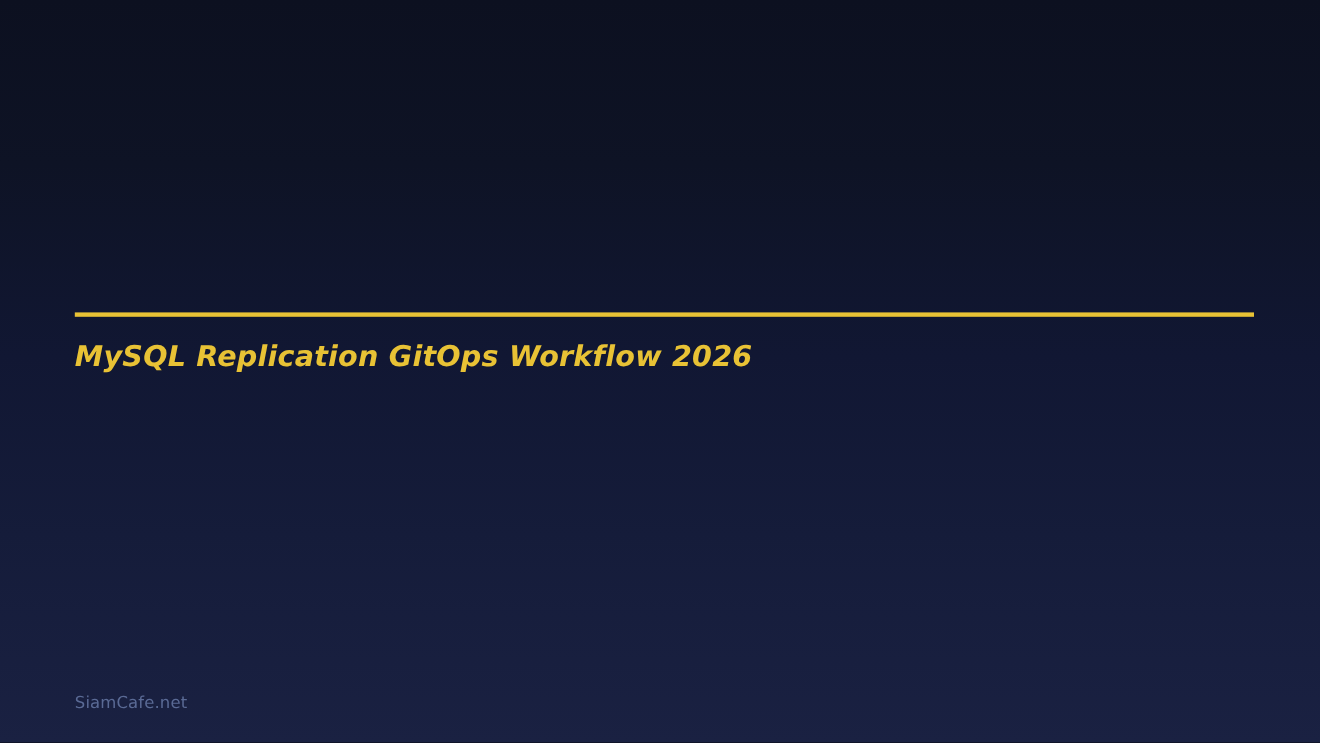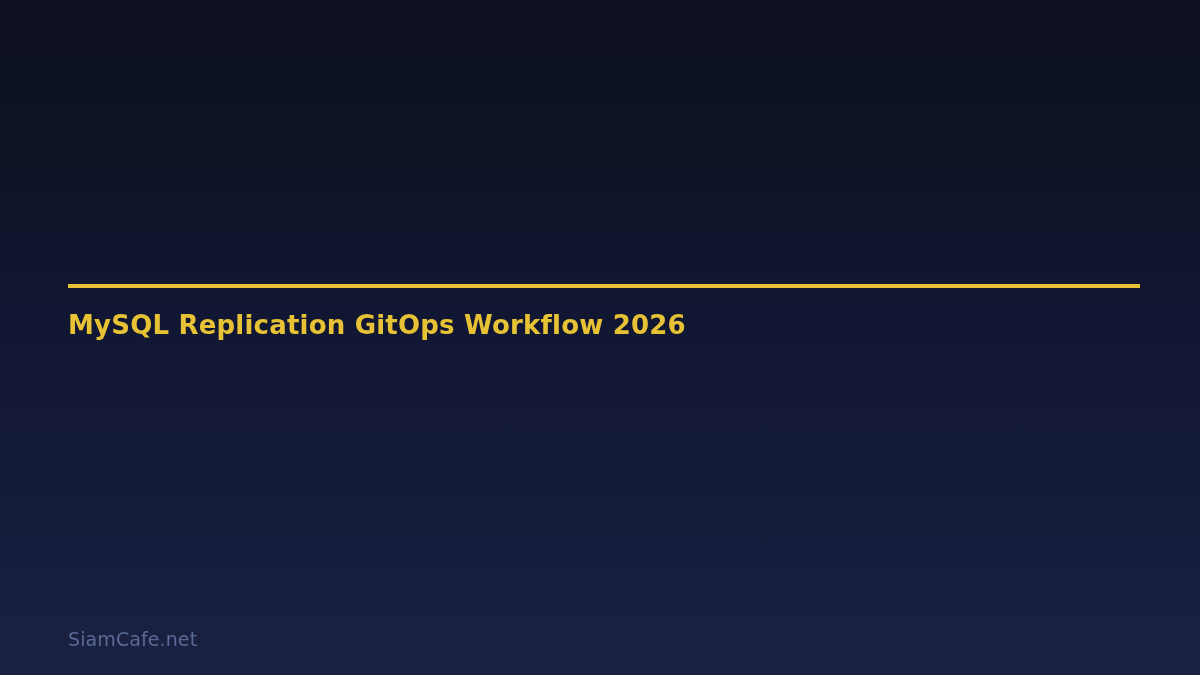--- a/index.html
+++ b/index.html
@@ -49,28 +49,29 @@
     padding: 0;
     position: absolute;
     left: 0;
     top: 24px;
     font-size: 26px;
     font-weight: bold;
     letter-spacing: 0.2px;
     color: #e8c235;
     line-height: 34px;
     white-space: nowrap;
+    font-style: italic;
   }
 
   
   .footer {
     position: absolute;
     left: 68px;
     top: 629px;
-    font-size: 19px;
+    font-size: 15px;
     font-weight: normal;
     color: #5a6a95;
     line-height: 20px;
     letter-spacing: 0.1px;
     white-space: nowrap;
   }
 </style>
 </head>
 <body>
 

